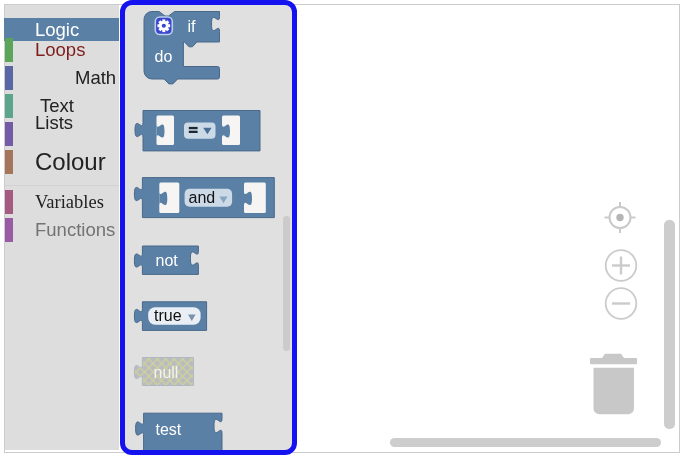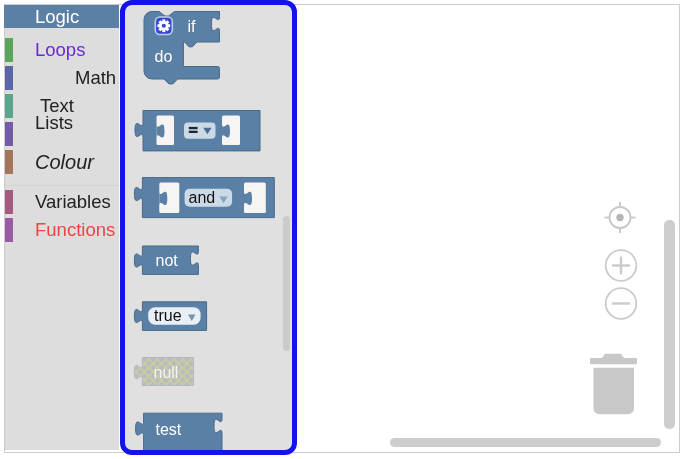--- a/index.html
+++ b/index.html
@@ -6,44 +6,44 @@
     font-family:"Liberation Sans", sans-serif;}
   .abs{position:absolute;}
 </style>
 </head>
 <body>
 
 <div class="abs" style="left:4px;top:4px;width:676px;height:449px;border:1px solid #ccc;box-sizing:border-box;background:#fff;"></div>
 
 <div class="abs" style="left:5px;top:5px;width:114px;height:445px;background:#ddd;"></div>
 
-<div class="abs" style="left:4px;top:5px;width:115px;height:23px;background:#5b80a5;color:#fff;font-size:18.5px;line-height:23px;padding-left:31px;box-sizing:border-box;">Logic</div>
+<div class="abs" style="left:4px;top:18px;width:115px;height:23px;background:#5b80a5;color:#fff;font-size:18.5px;line-height:23px;padding-left:31px;box-sizing:border-box;">Logic</div>
 
 <div class="abs" style="left:5px;top:38px;width:8px;height:24px;background:#5ba55b;"></div>
-<div class="abs" style="left:35px;top:38px;height:24px;line-height:24px;font-size:18.5px;color:#6d28d9;">Loops</div>
+<div class="abs" style="left:35px;top:38px;height:24px;line-height:24px;font-size:18.5px;color:#7f1d1d;">Loops</div>
 
 <div class="abs" style="left:5px;top:66px;width:8px;height:24px;background:#5b67a5;"></div>
 <div class="abs" style="left:35px;top:66px;height:24px;line-height:24px;font-size:18.5px;color:#222;margin-left:40px;">Math</div>
 
 <div class="abs" style="left:5px;top:94px;width:8px;height:24px;background:#5ba58c;"></div>
 <div class="abs" style="left:40px;top:94px;height:24px;line-height:24px;font-size:18.5px;color:#222;text-align:right;">Text</div>
 
 <div class="abs" style="left:5px;top:122px;width:8px;height:24px;background:#745ba5;"></div>
 <div class="abs" style="left:35px;top:111px;height:24px;line-height:24px;font-size:18.5px;color:#222;">Lists</div>
 
 <div class="abs" style="left:5px;top:150px;width:8px;height:24px;background:#a5745b;"></div>
-<div class="abs" style="left:35px;top:150px;height:24px;line-height:24px;font-size:20px;color:#222;font-style:italic;">Colour</div>
+<div class="abs" style="left:35px;top:150px;height:24px;line-height:24px;font-size:24px;color:#222;">Colour</div>
 
 <div class="abs" style="left:5px;top:185px;width:114px;height:1px;background:#d2d2d2;"></div>
 
 <div class="abs" style="left:5px;top:190px;width:8px;height:24px;background:#a55b80;"></div>
-<div class="abs" style="left:35px;top:190px;height:24px;line-height:24px;font-size:18.5px;color:#222;">Variables</div>
+<div class="abs" style="left:35px;top:190px;height:24px;line-height:24px;font-size:18.5px;color:#222;font-family:Liberation Serif, serif;">Variables</div>
 
 <div class="abs" style="left:5px;top:218px;width:8px;height:24px;background:#995ba5;"></div>
-<div class="abs" style="left:35px;top:218px;height:24px;line-height:24px;font-size:18.5px;color:#ef4444;">Functions</div>
+<div class="abs" style="left:35px;top:218px;height:24px;line-height:24px;font-size:18.5px;color:#737373;">Functions</div>
 
 <div class="abs" style="left:120px;top:0;width:177px;height:455px;border:5px solid #1512f0;border-radius:12px;box-sizing:border-box;background:#e0e0e0;overflow:hidden;">
 <svg width="167" height="445" viewBox="125 7 167 445" xmlns="http://www.w3.org/2000/svg">
   <defs>
     <pattern id="dis" patternUnits="userSpaceOnUse" width="8.5" height="8.5">
       <rect width="8.5" height="8.5" fill="#b9bbc2"></rect>
       <path d="M 0 0 L 8.5 8.5 M 8.5 0 L 0 8.5" stroke="#d6d88a" stroke-width="1.2" fill="none" opacity="0.8"></path>
     </pattern>
   </defs>
 

